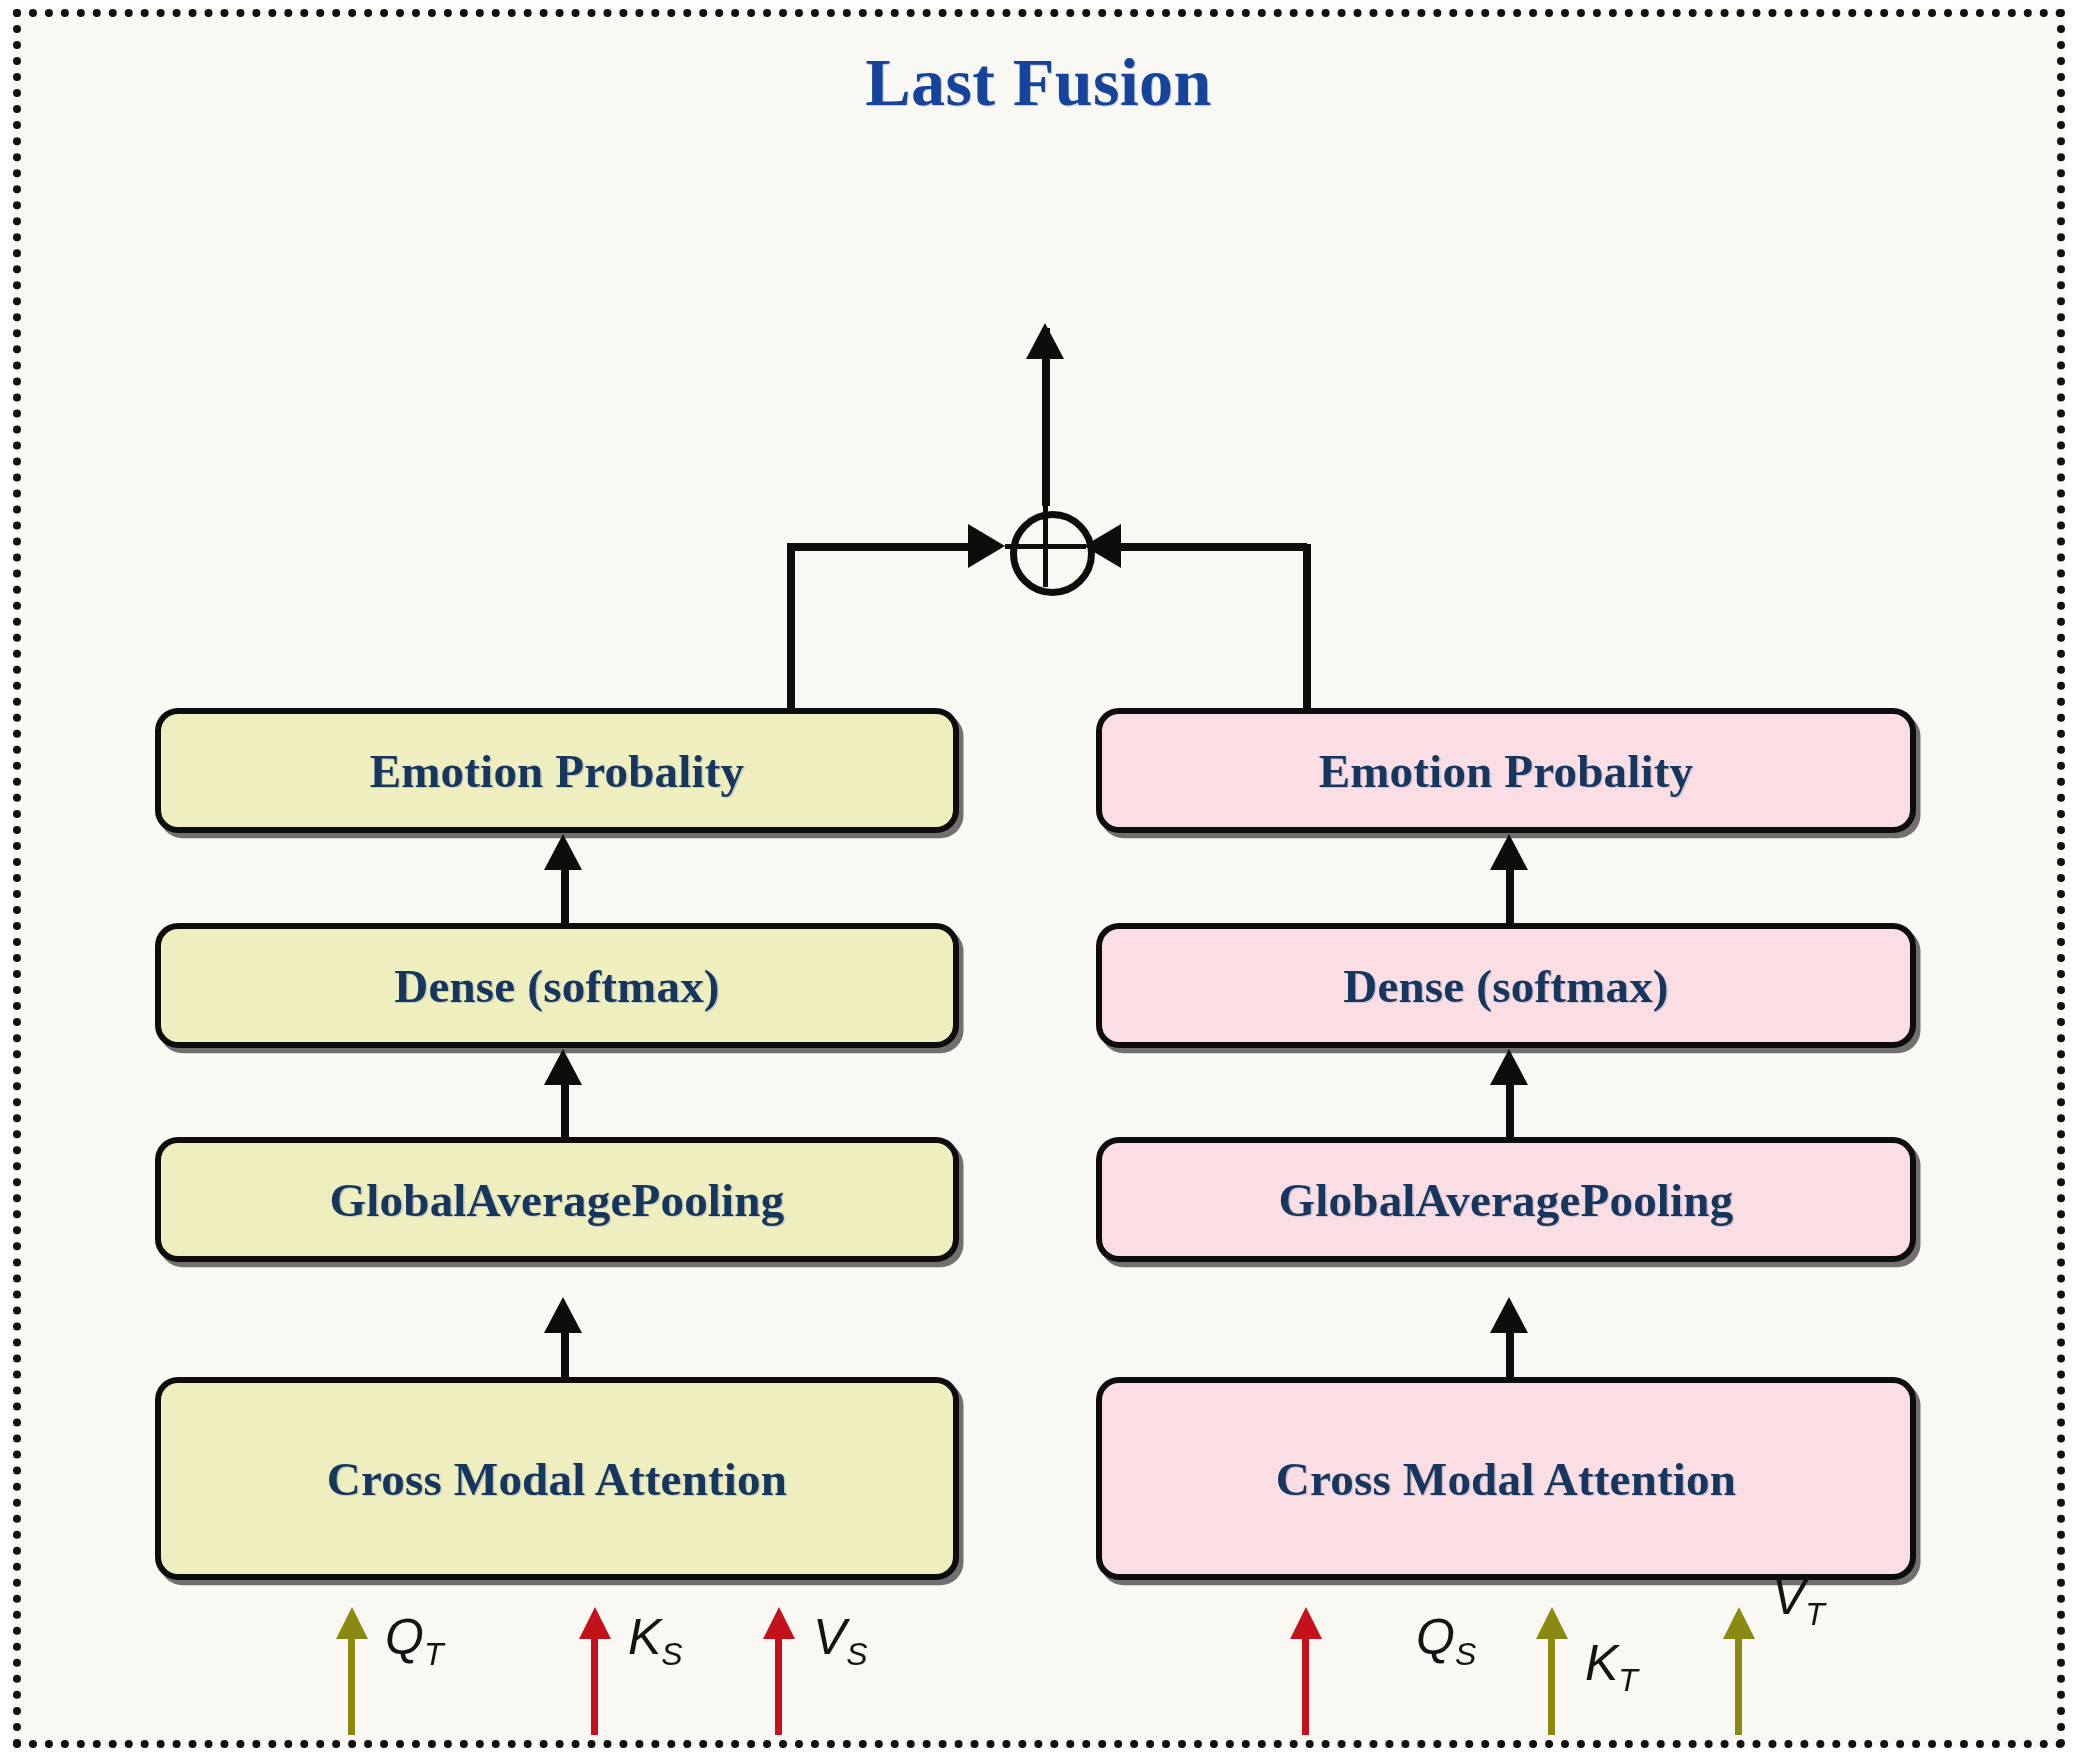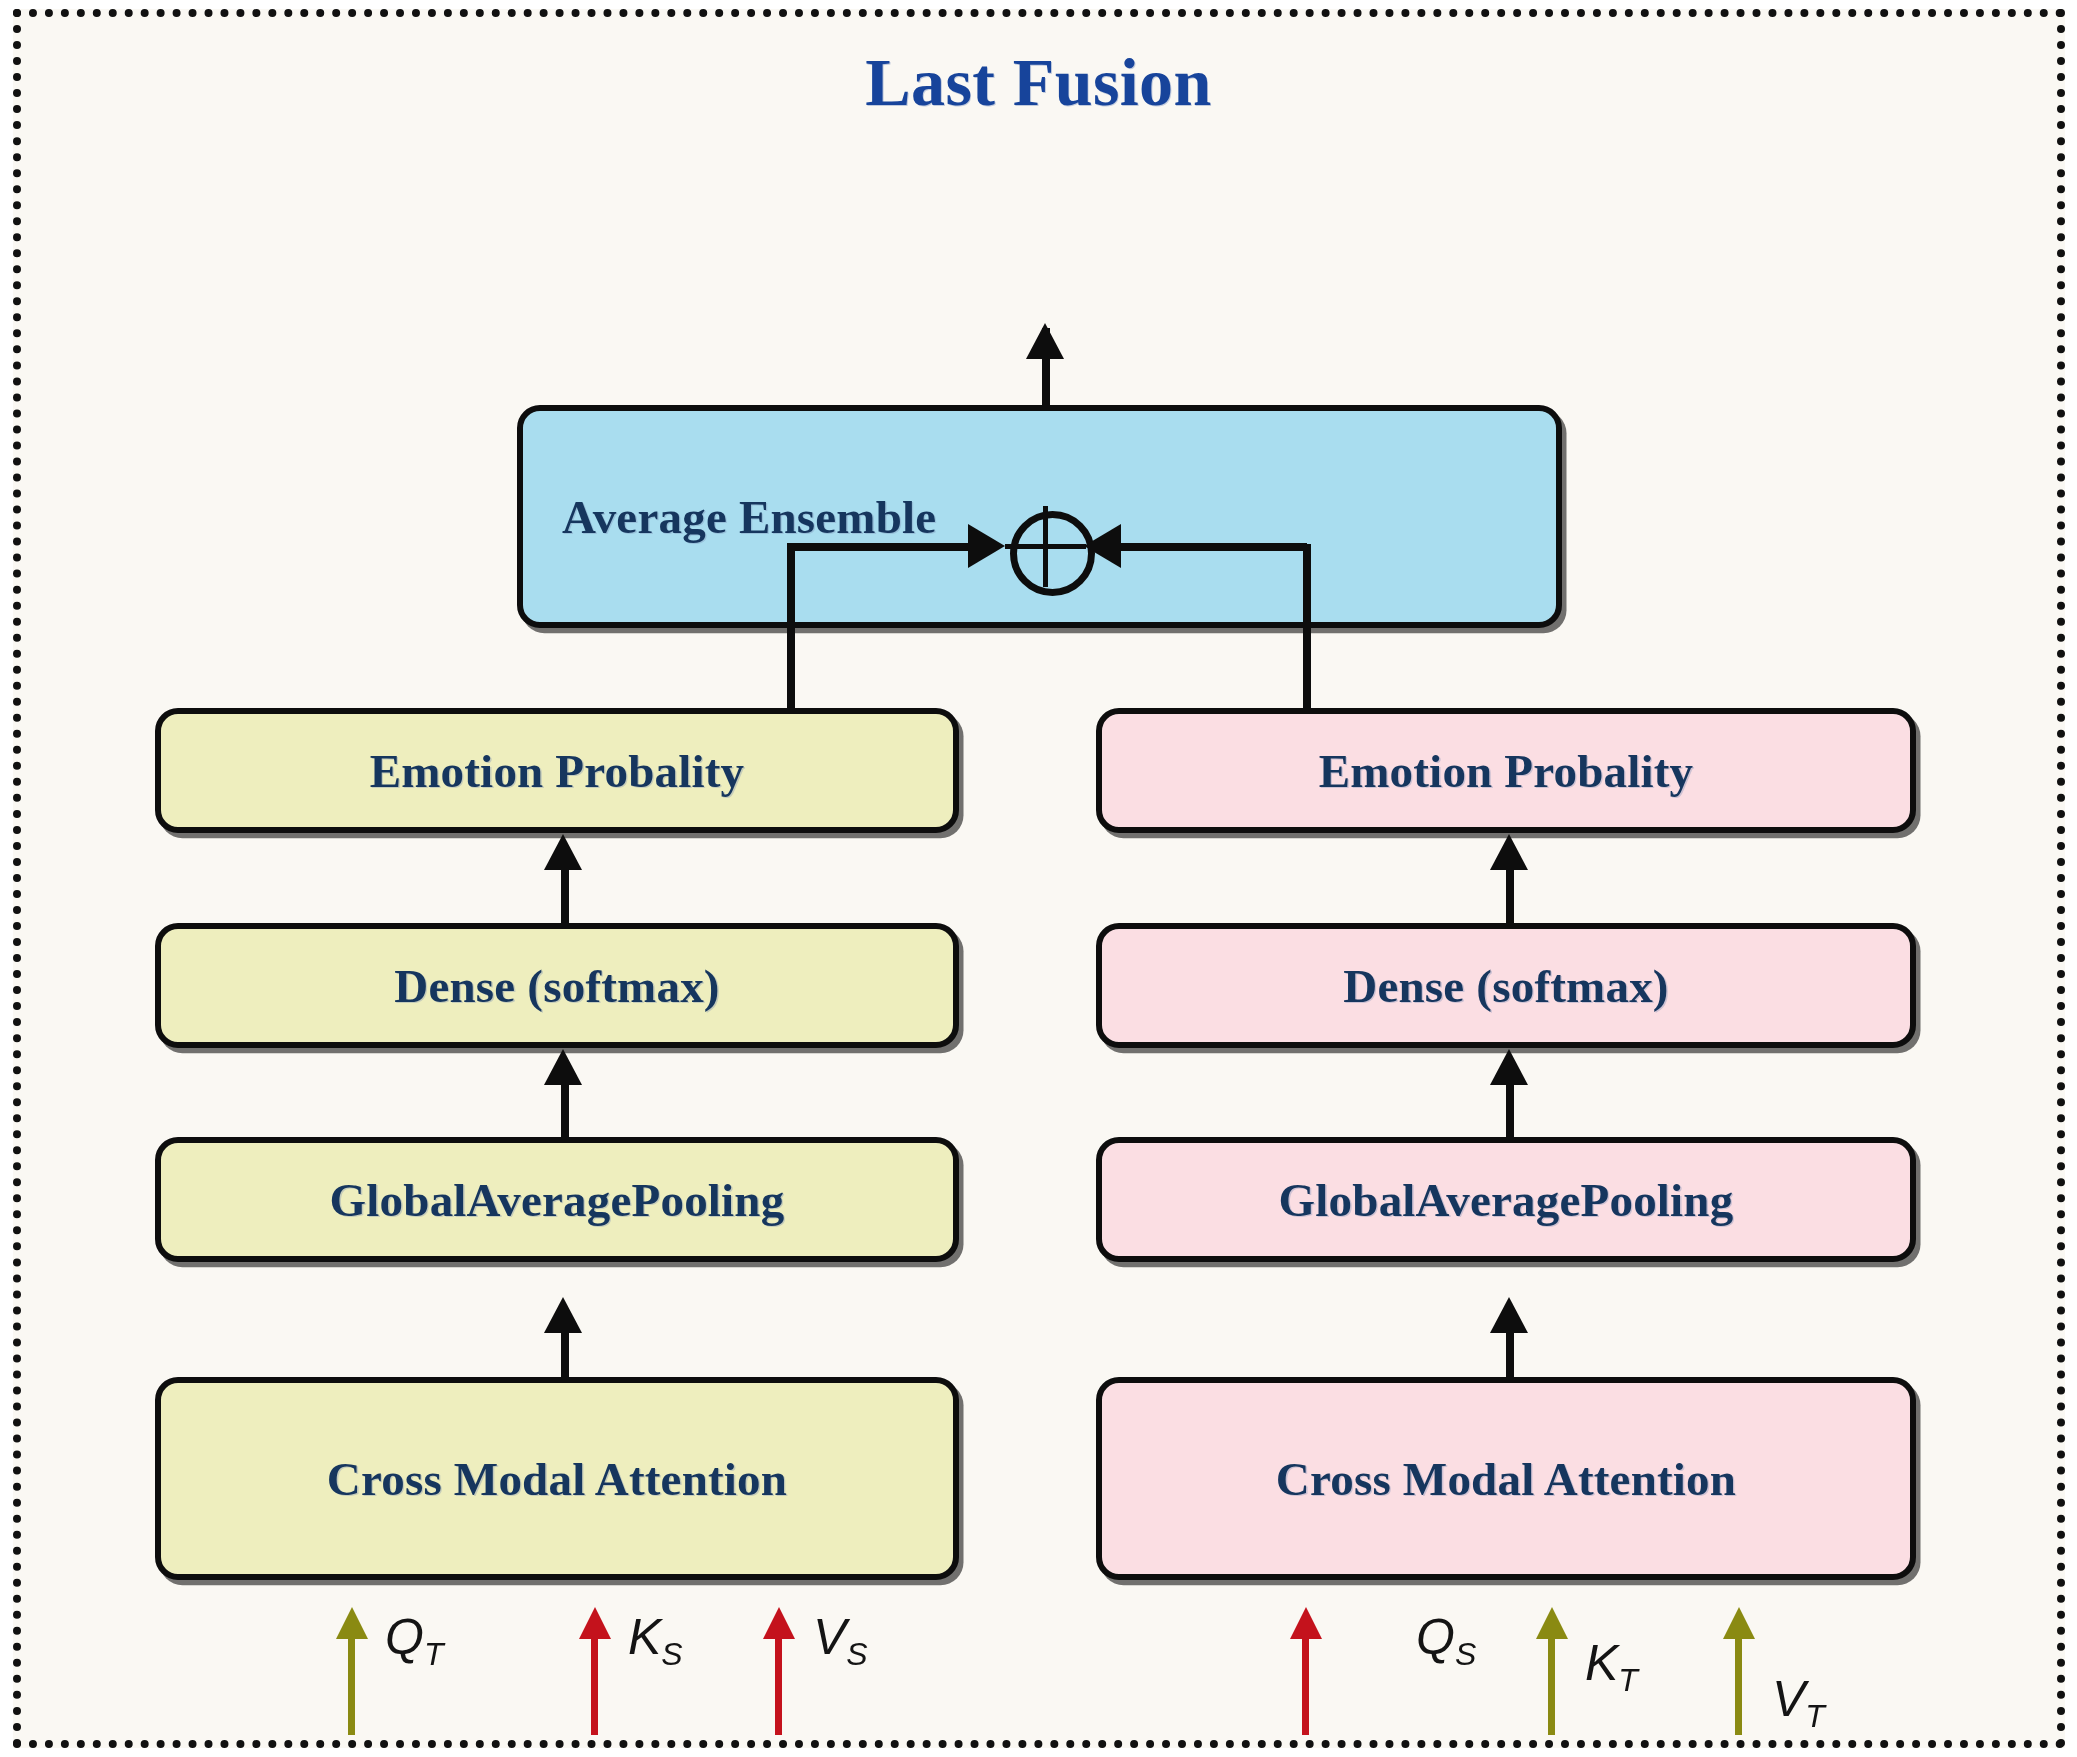--- a/index.html
+++ b/index.html
@@ -112,23 +112,20 @@
 <div id="frame"></div>
 
 <div id="canvas">
 
   <div class="title">Last Fusion</div>
 
 
   <div class="vline" style="left:1042px;top:328px;height:178px;"></div>
   <div class="arrow-up" style="left:1026px;top:323px;"></div>
 
-  <div class="node c-ensemble left-align" style="left:517px;top:405px;width:1045px;height:223px;">
-    <span>Average Ensemble</span>
-  </div>
 
   <div class="plus-circle" style="left:1010px;top:511px;"></div>
   <div class="plus-h" style="left:1005px;top:544px;width:81px;"></div>
   <div class="plus-v" style="left:1043px;top:506px;height:81px;"></div>
 
   <div class="vline" style="left:787px;top:544px;height:168px;"></div>
   <div class="hline" style="left:787px;top:543px;width:184px;"></div>
   <div class="arrow-right" style="left:968px;top:524px;"></div>
 
   <div class="vline" style="left:1303px;top:544px;height:168px;"></div>
@@ -222,18 +219,18 @@
     <div class="in-head" style="border-bottom:32px solid #8a8a12;"></div>
   </div>
   <div class="in-label" style="left:1585px;top:1608px;margin-top:26px;">
     <span>K</span><sub>T</sub>
   </div>
 
   <div class="in-arrow" style="left:1735px;top:1607px;height:127px;">
     <div class="in-shaft" style="left:0;top:27px;height:101px;background:#8a8a12;"></div>
     <div class="in-head" style="border-bottom:32px solid #8a8a12;"></div>
   </div>
-  <div class="in-label" style="left:1772px;top:1670px;">
+  <div class="in-label" style="left:1772px;top:1568px;">
     <span>V</span><sub>T</sub>
   </div>
 
 </div>
 
 
 </body></html>

